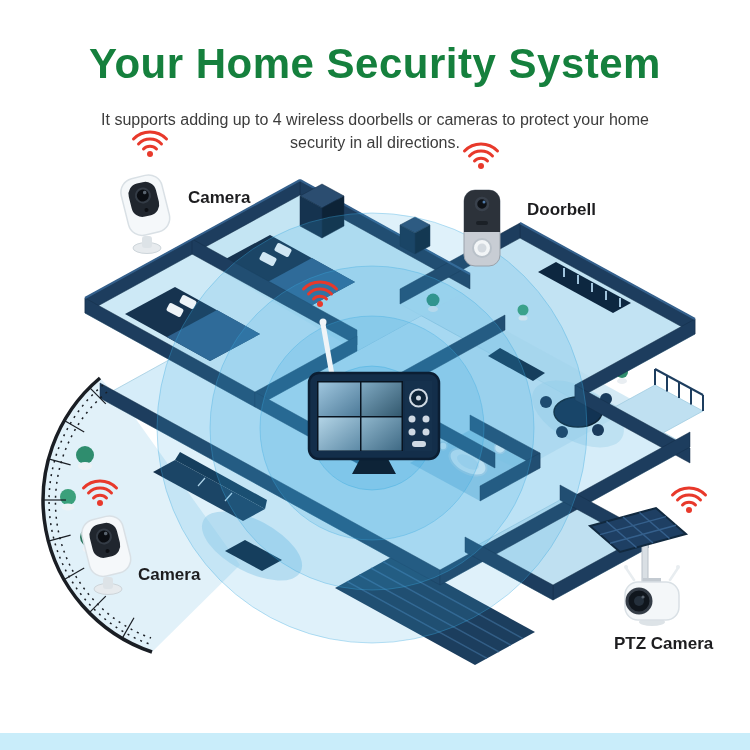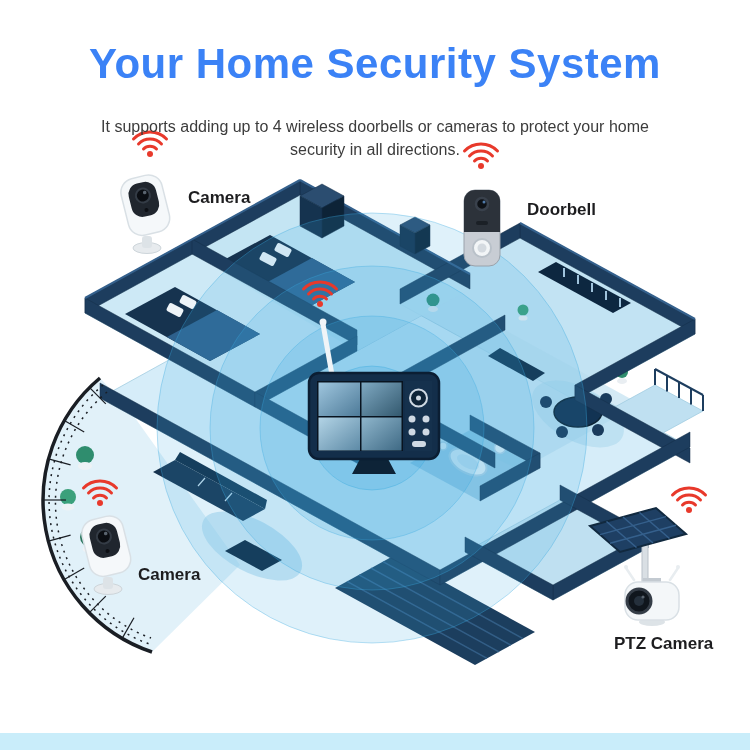--- a/index.html
+++ b/index.html
@@ -1,21 +1,21 @@
 <!DOCTYPE html>
 <html><head>
 <meta charset="utf-8">
 <style>
   html,body{margin:0;padding:0;background:#ffffff;}
   body{width:750px;height:750px;overflow:hidden;font-family:"Liberation Sans",sans-serif;}
   .page{position:relative;width:750px;height:750px;background:#ffffff;}
   .scene-svg{position:absolute;left:0;top:0;width:750px;height:750px;display:block;}
   .header{position:absolute;top:0;left:0;right:0;text-align:center;padding-top:40px;z-index:5;}
-  .header h1{margin:0;font-size:42px;font-weight:800;color:#3b82f6;letter-spacing:.5px;}
-  .header p{margin:27px auto 0;max-width:570px;font-size:16px;line-height:1.45;color:#3c3c3c;font-weight:400;}
+  .header h1{margin:0;font-size:42px;font-weight:800;color:#15803d;letter-spacing:.5px;}
+  .header p{margin:20px auto 0;max-width:570px;font-size:16px;line-height:1.45;color:#3c3c3c;font-weight:400;}
   .footer-bar{position:absolute;left:0;right:0;bottom:0;height:17px;background:#c9edfa;z-index:4;}
   svg text{font-size:17px;font-weight:600;fill:#1d1d1f;}
 </style>
 </head>
 <body>
 
 <div class="page">
 
   <div class="header">
     <h1>Your Home Security System</h1>

